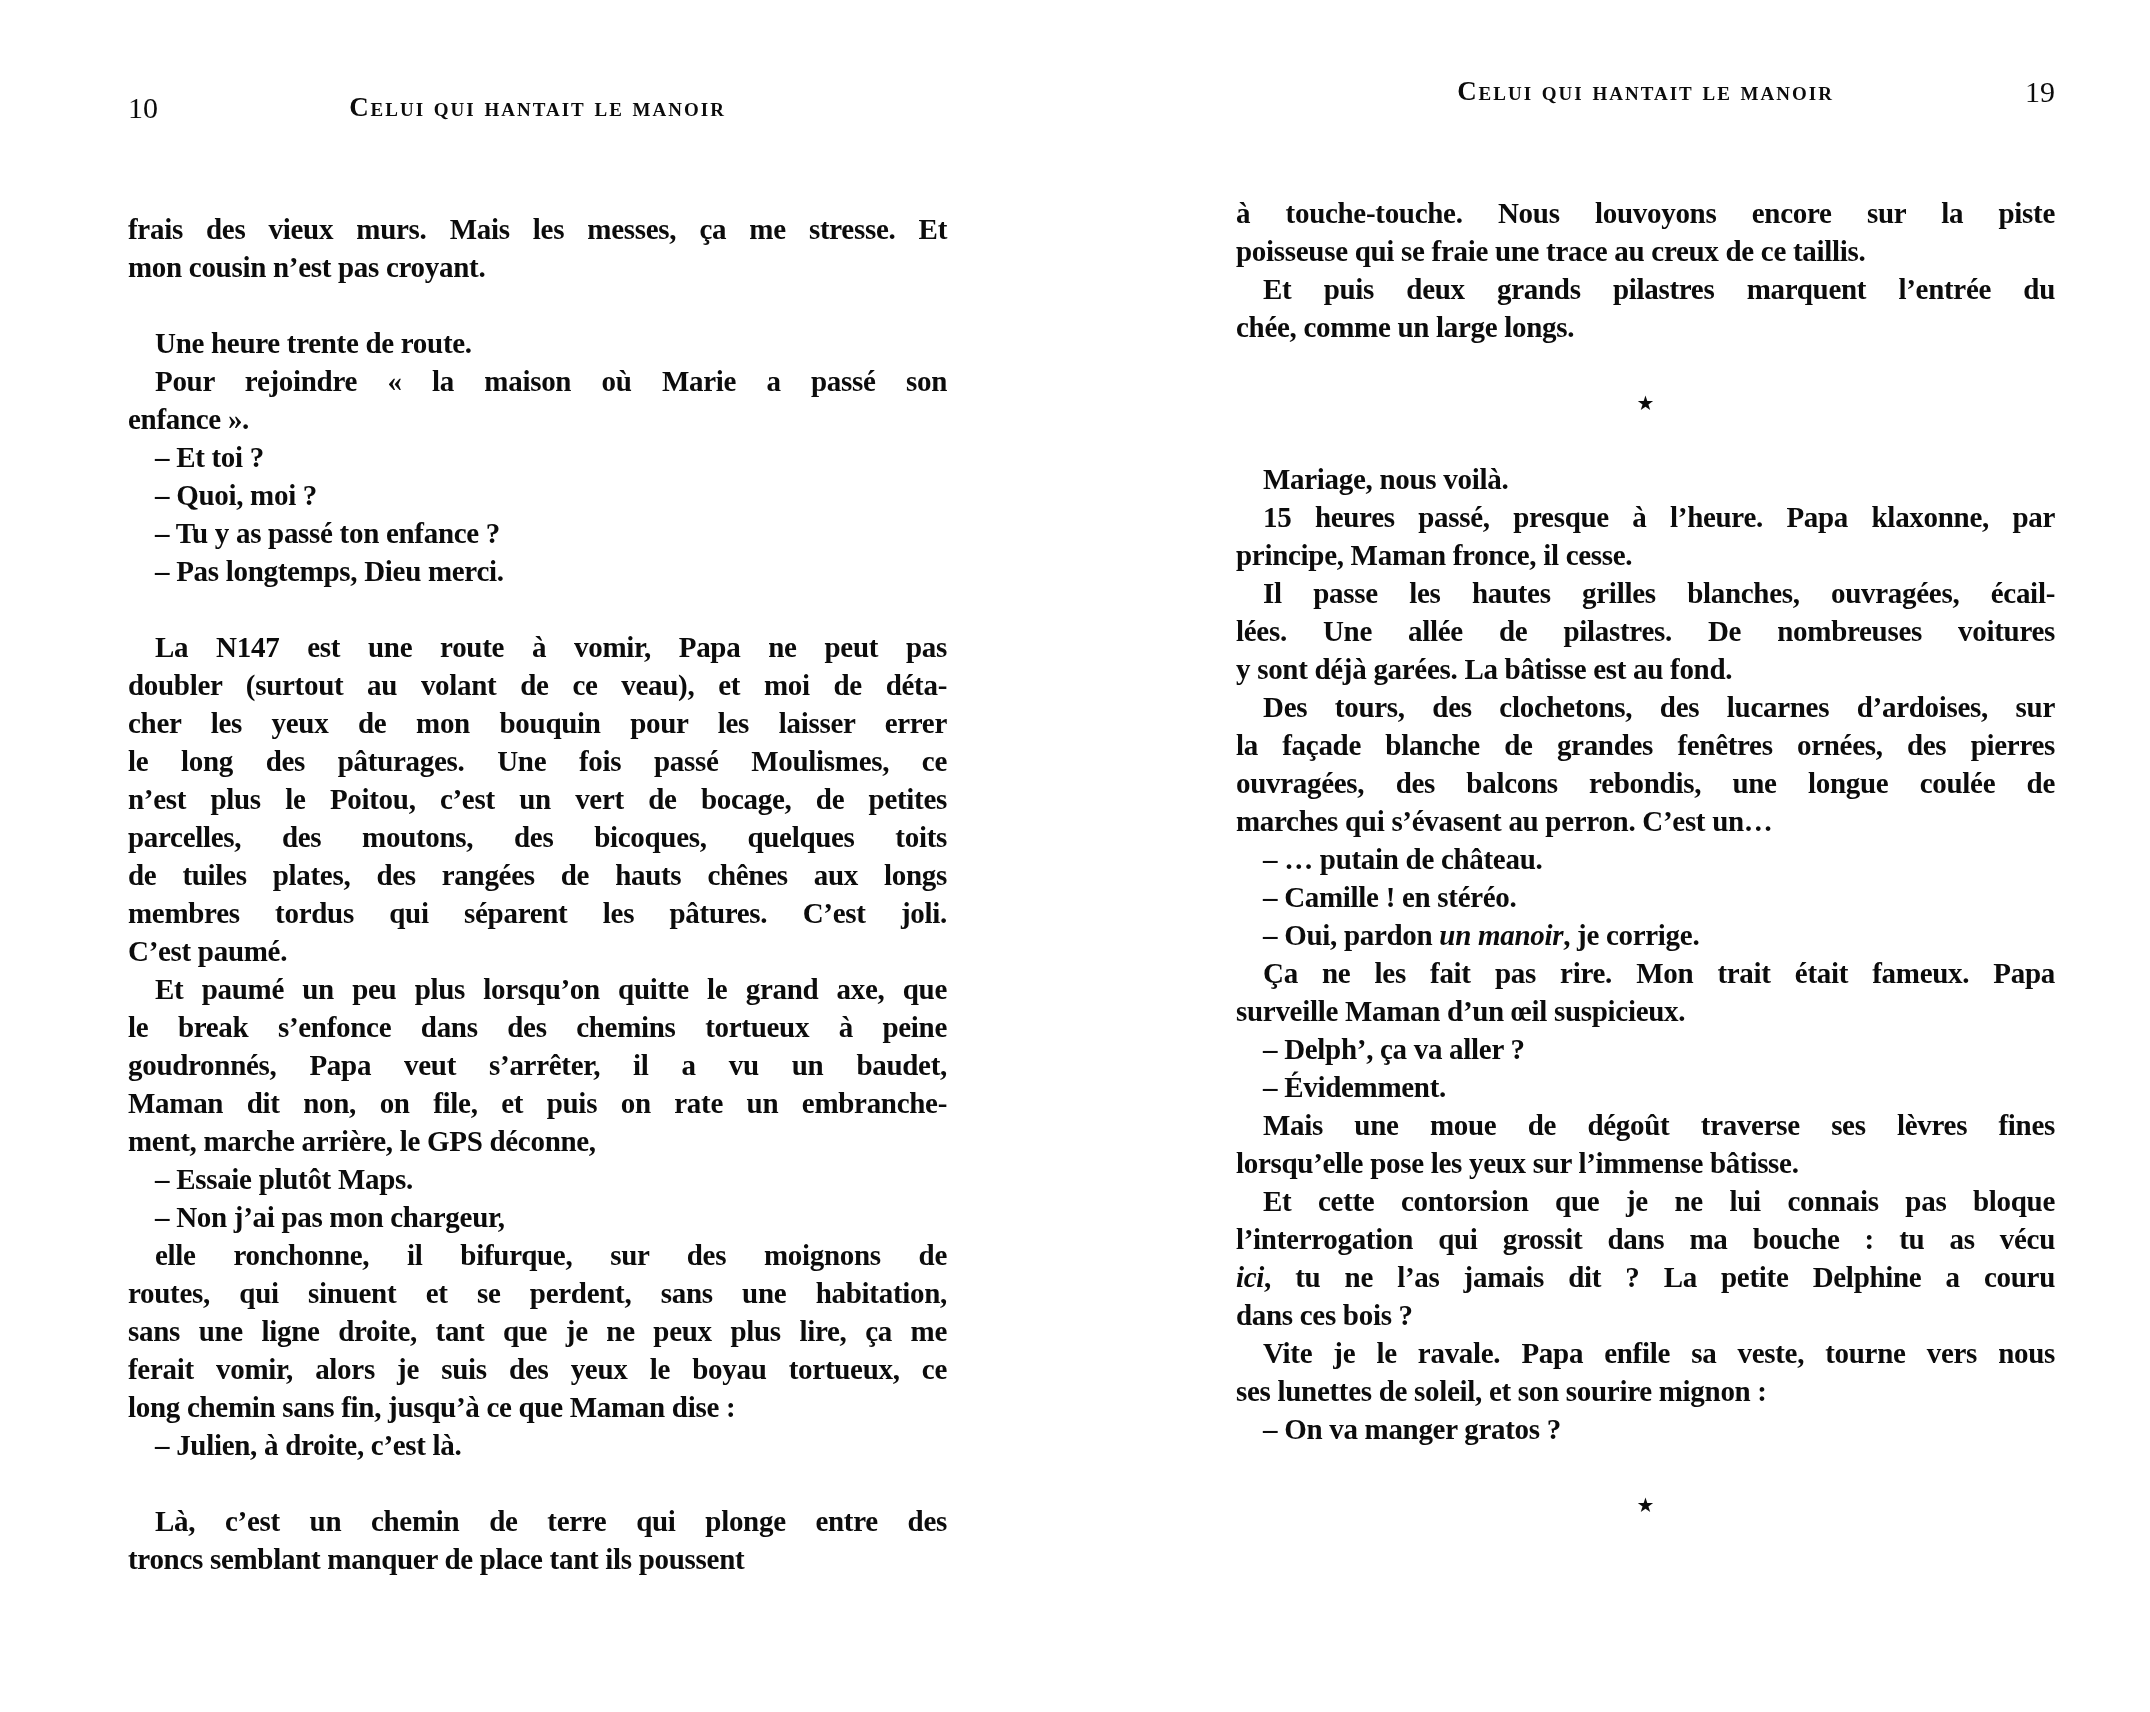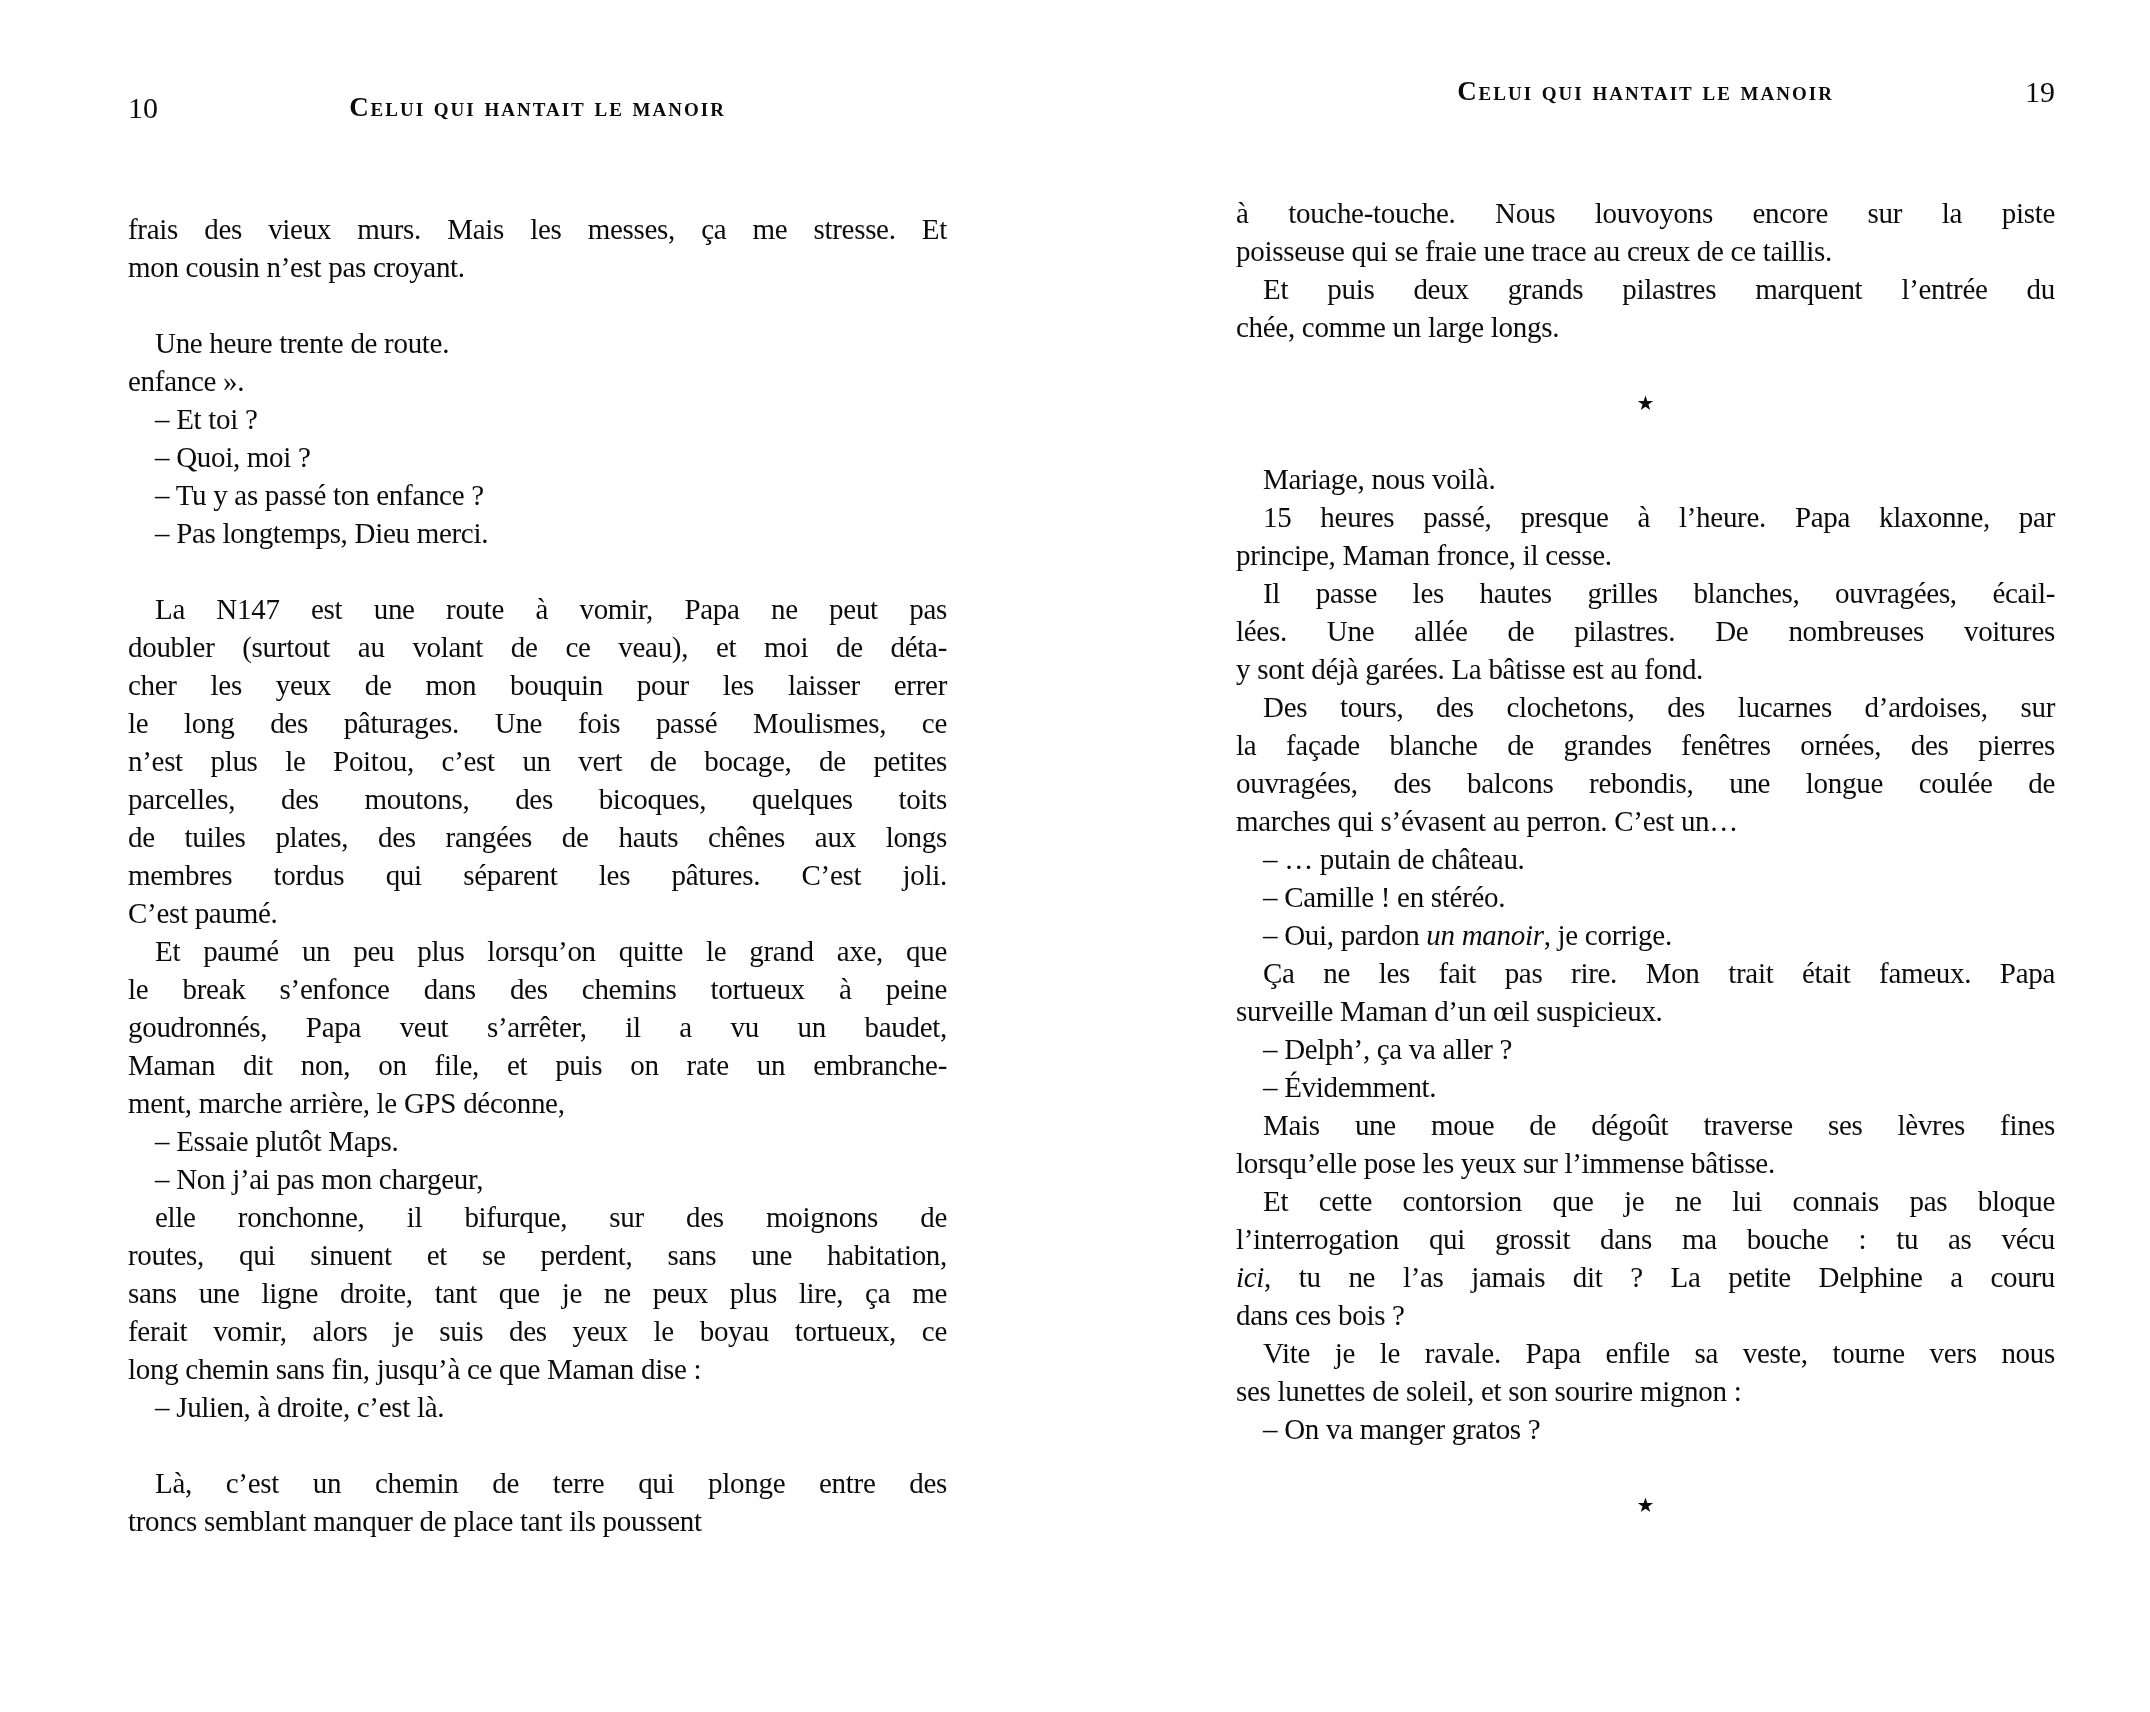--- a/index.html
+++ b/index.html
@@ -25,21 +25,21 @@
   #right-page .page-num { right: 0; }
   .running-title {
     width: 100%; text-align: center;
     font-variant: small-caps;
     font-size: 27px; line-height: 31px;
     letter-spacing: 2px;
     font-weight: bold;
   }
 
   .page-body { position: absolute; top: 194px; left: 0; width: 100%; }
-  .para { margin: 0; }
+  .para { margin: 0; font-weight: bold; }
   .line {
     font-size: 29px;
     line-height: 38px;
     height: 38px;
     letter-spacing: -0.3px;
     text-align: justify;
     text-align-last: justify;
     overflow: visible;
   }
   .line.last { text-align-last: left; }
@@ -64,20 +64,21 @@
     <div class="page-body">
         <div class="para">
           <div class="line"><span>frais des vieux murs. Mais les messes, ça me stresse. Et</span></div>
           <div class="line last"><span>mon cousin n’est pas croyant.</span></div>
         </div>
         <div class="blank"></div>
         <div class="para">
           <div class="line last indent"><span>Une heure trente de route.</span></div>
         </div>
         <div class="para">
+          <div class="line indent"><span>Pour rejoindre « la maison où Marie a passé son</span></div>
           <div class="line last"><span>enfance ».</span></div>
         </div>
         <div class="para">
           <div class="line last indent"><span>– Et toi ?</span></div>
         </div>
         <div class="para">
           <div class="line last indent"><span>– Quoi, moi ?</span></div>
         </div>
         <div class="para">
           <div class="line last indent"><span>– Tu y as passé ton enfance ?</span></div>

